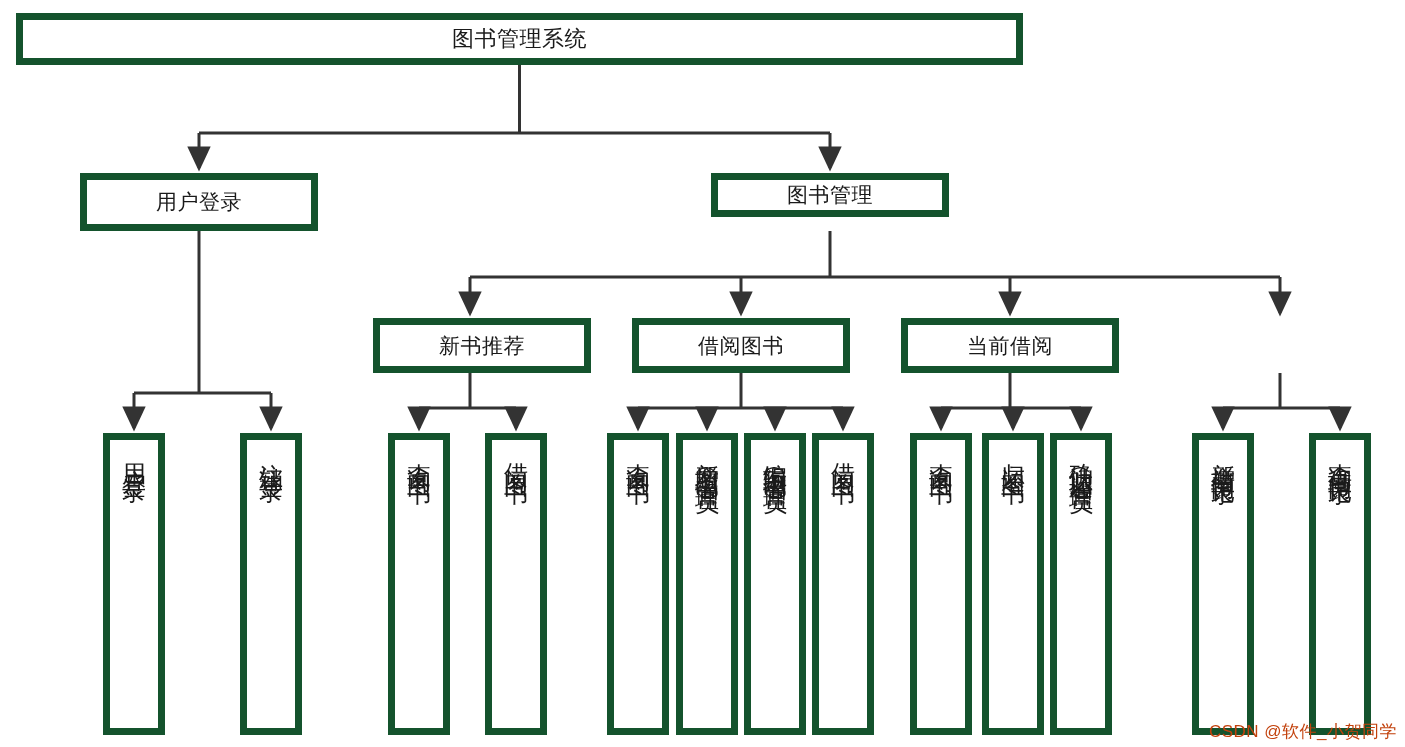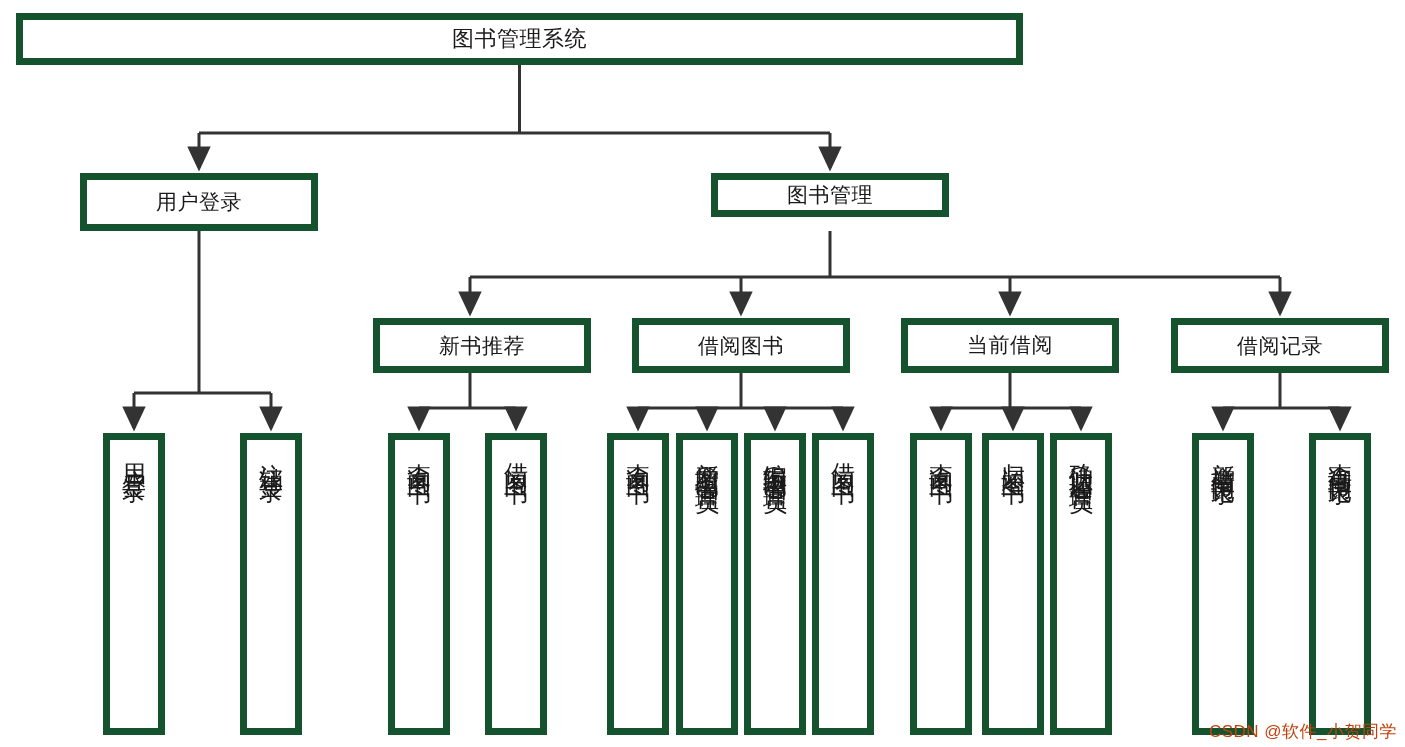--- a/index.html
+++ b/index.html
@@ -145,25 +145,22 @@
   <div class="node horiz" style="left:711px; top:173px; width:238px; height:44px;">
     <span class="node-label">图书管理</span>
   </div>
 
   <div class="node horiz" style="left:361px; top:318px; width:218px; height:55px;margin-left:12px;">
     <span class="node-label">新书推荐</span>
   </div>
   <div class="node horiz" style="left:632px; top:318px; width:218px; height:55px;">
     <span class="node-label">借阅图书</span>
   </div>
-  <div class="node horiz" style="left:901px; top:318px; width:218px; height:55px;font-family:Liberation Serif, serif;">
+  <div class="node horiz" style="left:901px; top:318px; width:218px; height:55px;">
     <span class="node-label">当前借阅</span>
-  </div>
-  <div class="node horiz" style="left:1171px; top:318px; width:218px; height:55px;">
-    <span class="node-label">借阅记录</span>
   </div>
 
   <div class="node vert" style="left:103px; top:433px; width:62px; height:302px;">
     <span class="node-label">用户登录</span>
   </div>
   <div class="node vert" style="left:240px; top:433px; width:62px; height:302px;">
     <span class="node-label">注销登录</span>
   </div>
 
   <div class="node vert" style="left:388px; top:433px; width:62px; height:302px;">

